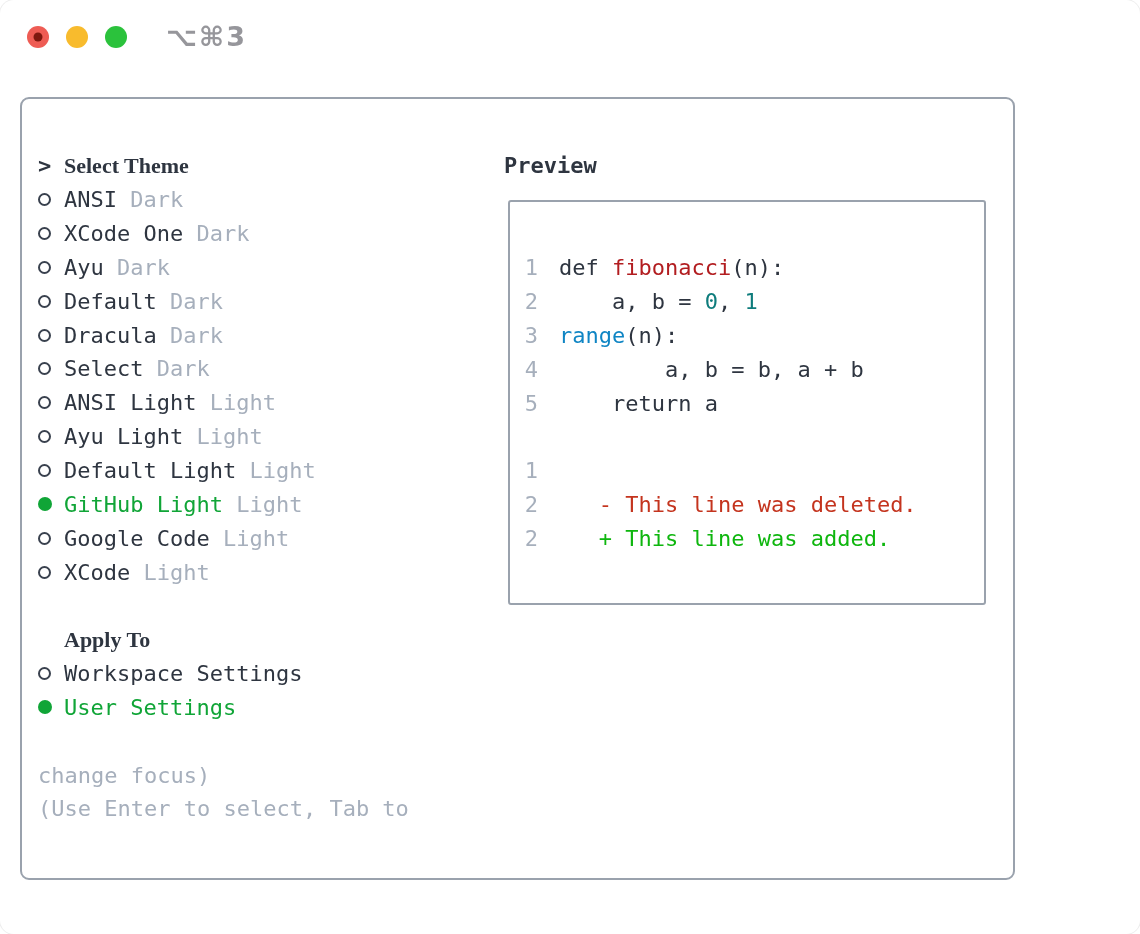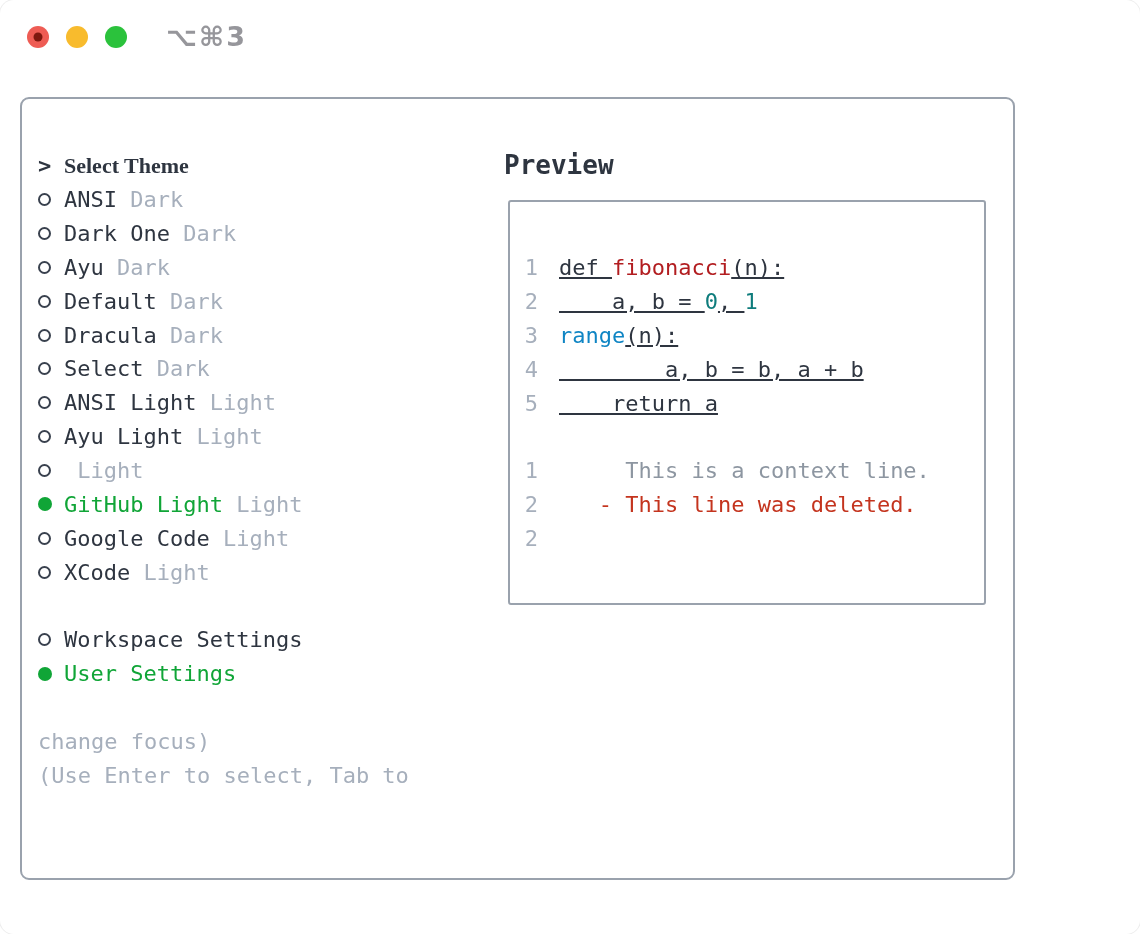--- a/index.html
+++ b/index.html
@@ -48,29 +48,29 @@
   .lbl.sel { color:var(--green_select); }
   .variant { color:var(--muted); margin-left:1ch; }
   .hint-line { color:var(--muted); }
   .indent { padding-left:26px; }
 
   
   #theme-stack { left:38px; top:149px; }
 
   
   #preview-title { position:absolute; left:504px; top:149px; height:33.85px;
-    line-height:33.85px; font-size:26px; font-weight:bold; color:var(--ink); }
+    line-height:33.85px; font-size:22px; font-weight:bold; color:var(--ink); }
   .preview-box {
     position:absolute; left:508px; top:200px; width:478px; height:405px;
     border:2px solid var(--border); border-radius:3px; background:#ffffff;
   }
   #code-stack { left:524px; top:251px; }
   .ln { display:inline-block; width:14px; flex:none; text-align:right;
         margin-right:21px; color:var(--muted); }
-  .tk-plain   { color:var(--ink);text-decoration:underline; }
+  .tk-plain   { color:var(--ink); }
   .tk-func    { color:var(--red_func); }
   .tk-num     { color:var(--teal_num); }
   .tk-builtin { color:var(--blue_builtin); }
   .diff-context { color:var(--gray_context); }
   .diff-deleted { color:var(--red_deleted); }
   .diff-added   { color:var(--green_added); }
 </style>
 </head>
 <body>
 
@@ -85,46 +85,47 @@
       <span class="tl tl-max"></span>
     </div>
     <div class="window-title">⌥⌘3</div>
   </div>
 
   <div class="panel"></div>
 
   <div id="theme-stack" class="stack">
       <div class="row"><span class="prompt bullet-col">&gt;</span><span class="hdr">Select Theme</span></div>
       <div class="row"><span class="bullet-col"><span class="bullet"></span></span><span class="lbl">ANSI</span><span class="variant">Dark</span></div>
-      <div class="row"><span class="bullet-col"><span class="bullet"></span></span><span class="lbl">Dark One</span><span class="variant">Dark</span></div>
+      <div class="row"><span class="bullet-col"><span class="bullet"></span></span><span class="lbl">XCode One</span><span class="variant">Dark</span></div>
       <div class="row"><span class="bullet-col"><span class="bullet"></span></span><span class="lbl">Ayu</span><span class="variant">Dark</span></div>
       <div class="row"><span class="bullet-col"><span class="bullet"></span></span><span class="lbl">Default</span><span class="variant">Dark</span></div>
       <div class="row"><span class="bullet-col"><span class="bullet"></span></span><span class="lbl">Dracula</span><span class="variant">Dark</span></div>
       <div class="row"><span class="bullet-col"><span class="bullet"></span></span><span class="lbl">Select</span><span class="variant">Dark</span></div>
       <div class="row"><span class="bullet-col"><span class="bullet"></span></span><span class="lbl">ANSI Light</span><span class="variant">Light</span></div>
       <div class="row"><span class="bullet-col"><span class="bullet"></span></span><span class="lbl">Ayu Light</span><span class="variant">Light</span></div>
-      <div class="row"><span class="bullet-col"><span class="bullet"></span></span><span class="variant">Light</span></div>
+      <div class="row"><span class="bullet-col"><span class="bullet"></span></span><span class="lbl">Default Light</span><span class="variant">Light</span></div>
       <div class="row"><span class="bullet-col"><span class="bullet sel"></span></span><span class="lbl sel">GitHub Light</span><span class="variant">Light</span></div>
       <div class="row"><span class="bullet-col"><span class="bullet"></span></span><span class="lbl">Google Code</span><span class="variant">Light</span></div>
       <div class="row"><span class="bullet-col"><span class="bullet"></span></span><span class="lbl">XCode</span><span class="variant">Light</span></div>
       <div class="row"></div>
+      <div class="row indent"><span class="hdr">Apply To</span></div>
       <div class="row"><span class="bullet-col"><span class="bullet"></span></span><span class="lbl">Workspace Settings</span></div>
       <div class="row"><span class="bullet-col"><span class="bullet sel"></span></span><span class="lbl sel">User Settings</span></div>
       <div class="row"></div>
       <div class="row hint-line">change focus)</div>
       <div class="row hint-line">(Use Enter to select, Tab to</div>
     </div>
 
   <div id="preview-title">Preview</div>
   <div class="preview-box"></div>
   <div id="code-stack" class="stack">
       <div class="row"><span class="ln">1</span><span class="tk-plain">def </span><span class="tk-func">fibonacci</span><span class="tk-plain">(n):</span></div>
       <div class="row"><span class="ln">2</span><span class="tk-plain">    a, b = </span><span class="tk-num">0</span><span class="tk-plain">, </span><span class="tk-num">1</span></div>
       <div class="row"><span class="ln">3</span><span class="tk-builtin">range</span><span class="tk-plain">(n):</span></div>
       <div class="row"><span class="ln">4</span><span class="tk-plain">        a, b = b, a + b</span></div>
       <div class="row"><span class="ln">5</span><span class="tk-plain">    return a</span></div>
       <div class="row"></div>
-      <div class="row"><span class="ln">1</span><span class="diff-context">     This is a context line.</span></div>
+      <div class="row"><span class="ln">1</span></div>
       <div class="row"><span class="ln">2</span><span class="diff-deleted">   - This line was deleted.</span></div>
-      <div class="row"><span class="ln">2</span></div>
+      <div class="row"><span class="ln">2</span><span class="diff-added">   + This line was added.</span></div>
     </div>
 
 </div>
 
 </body></html>

